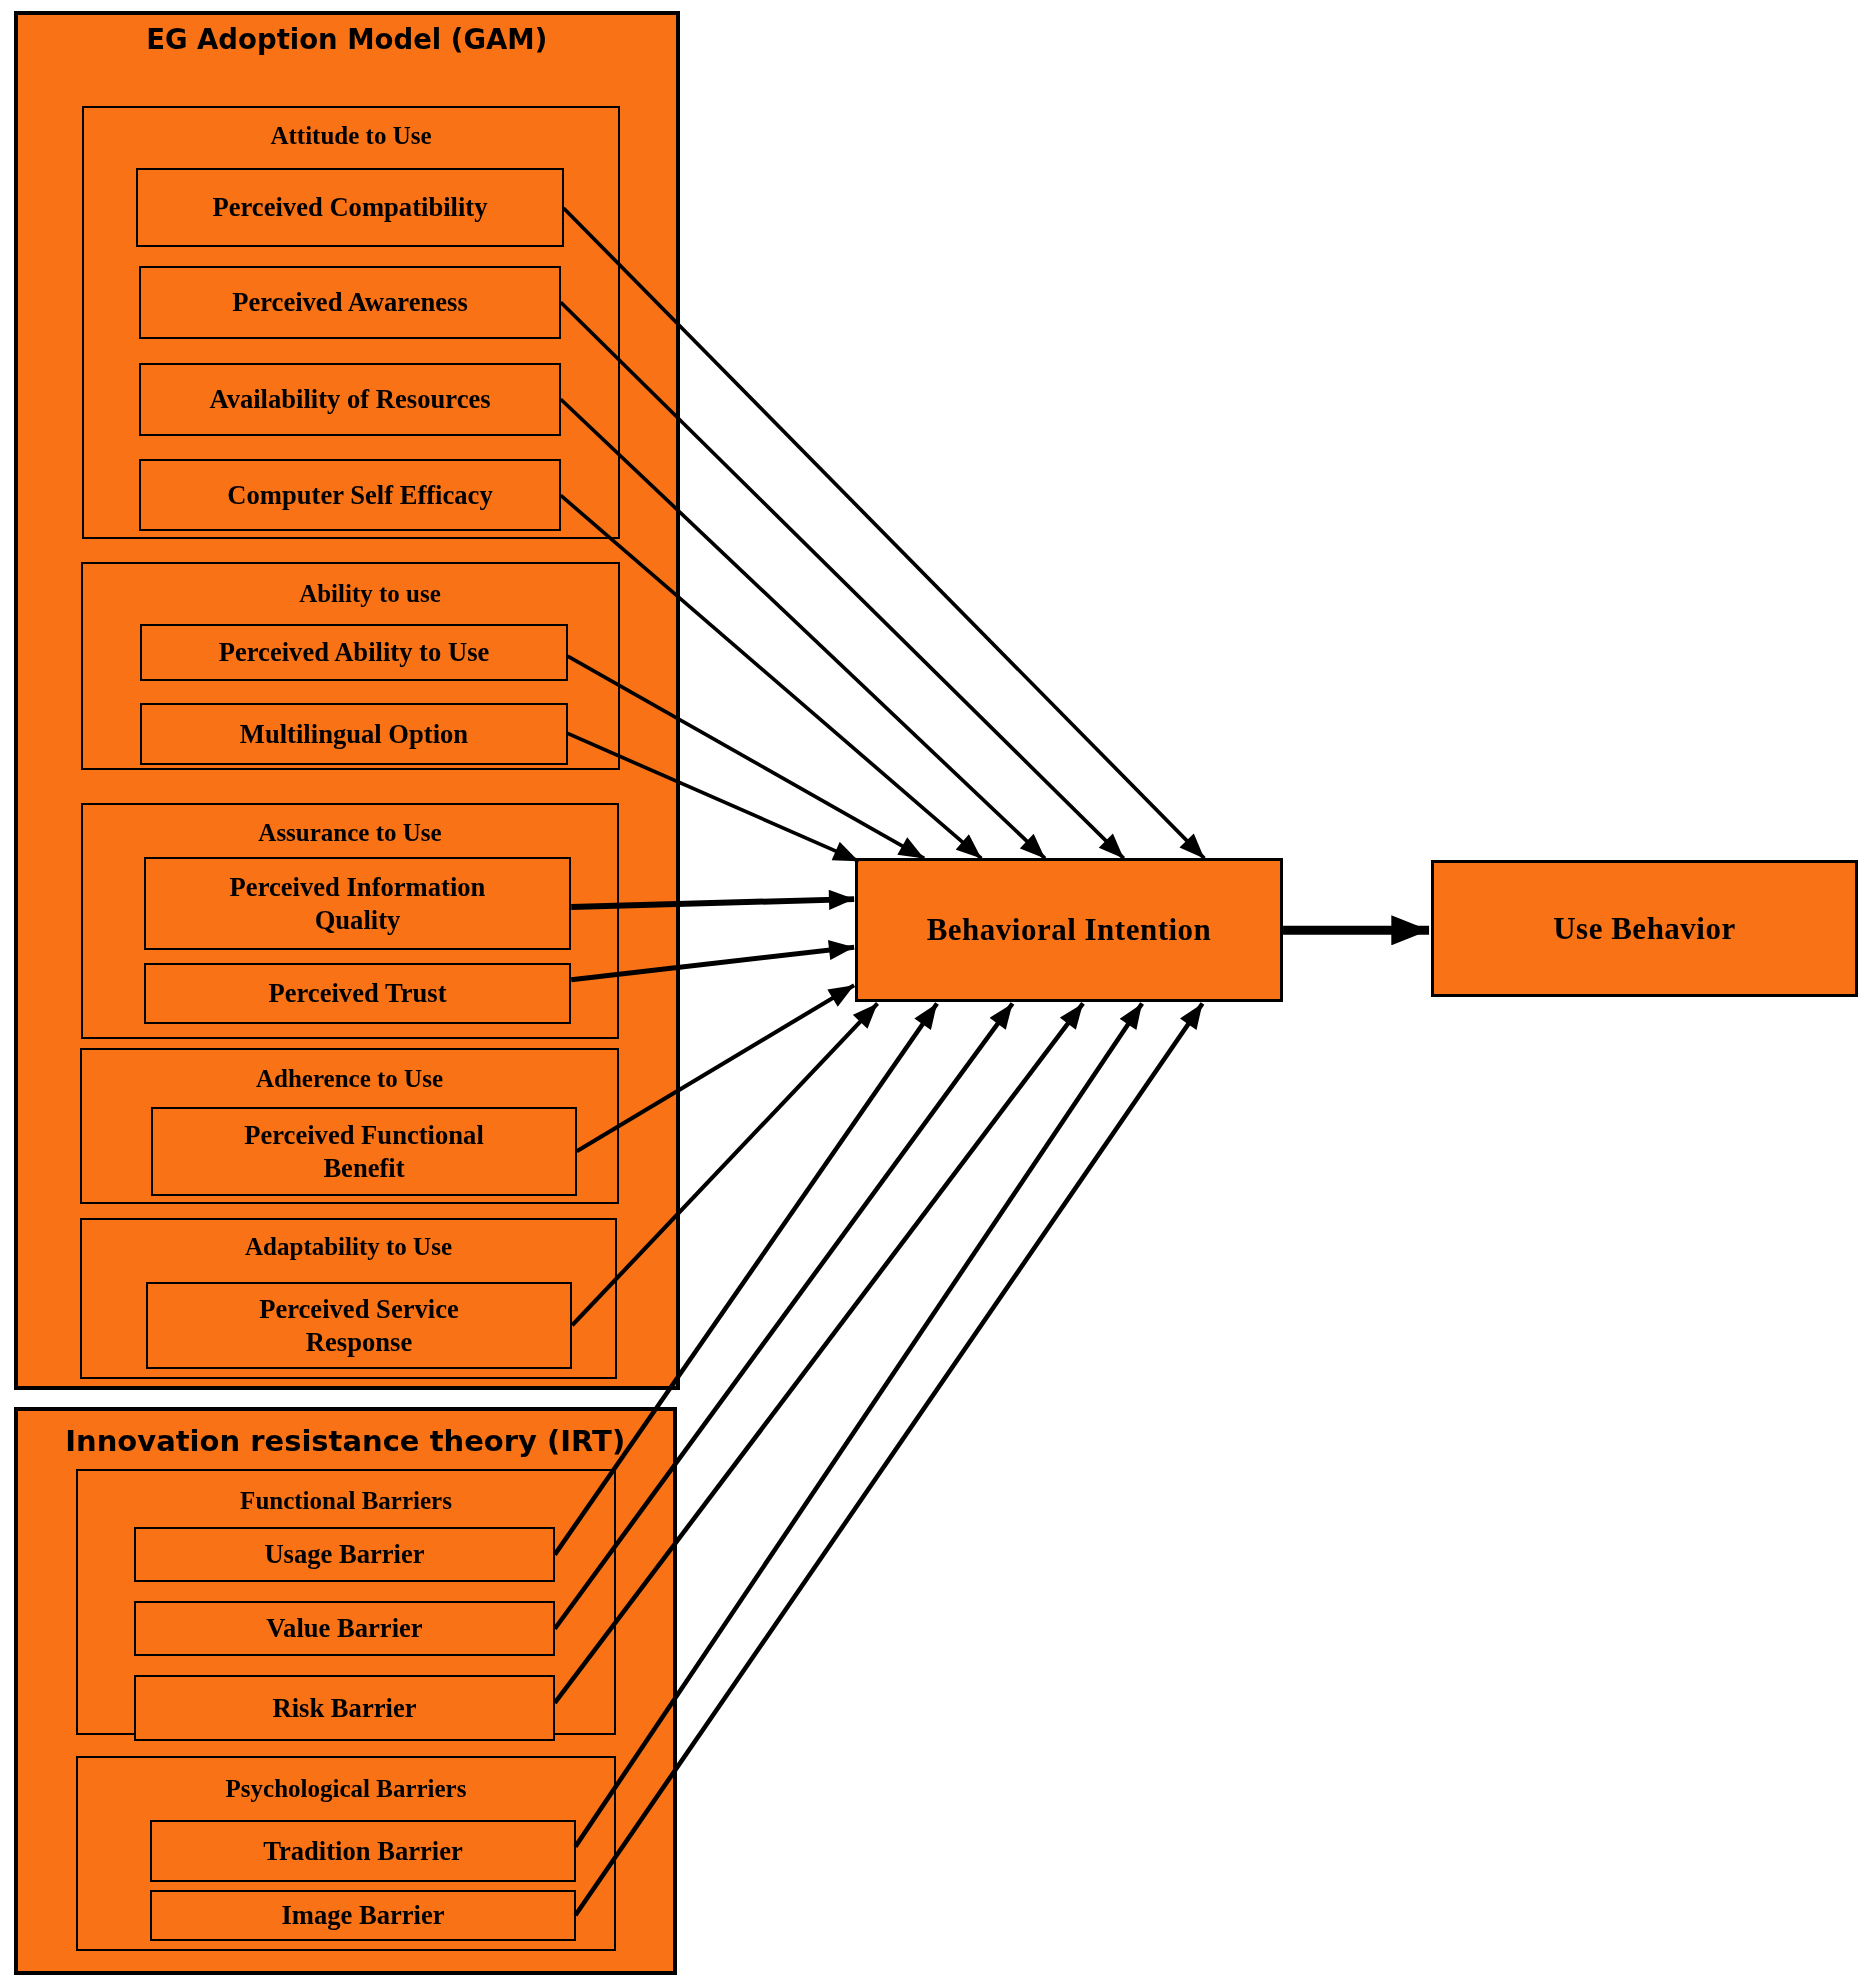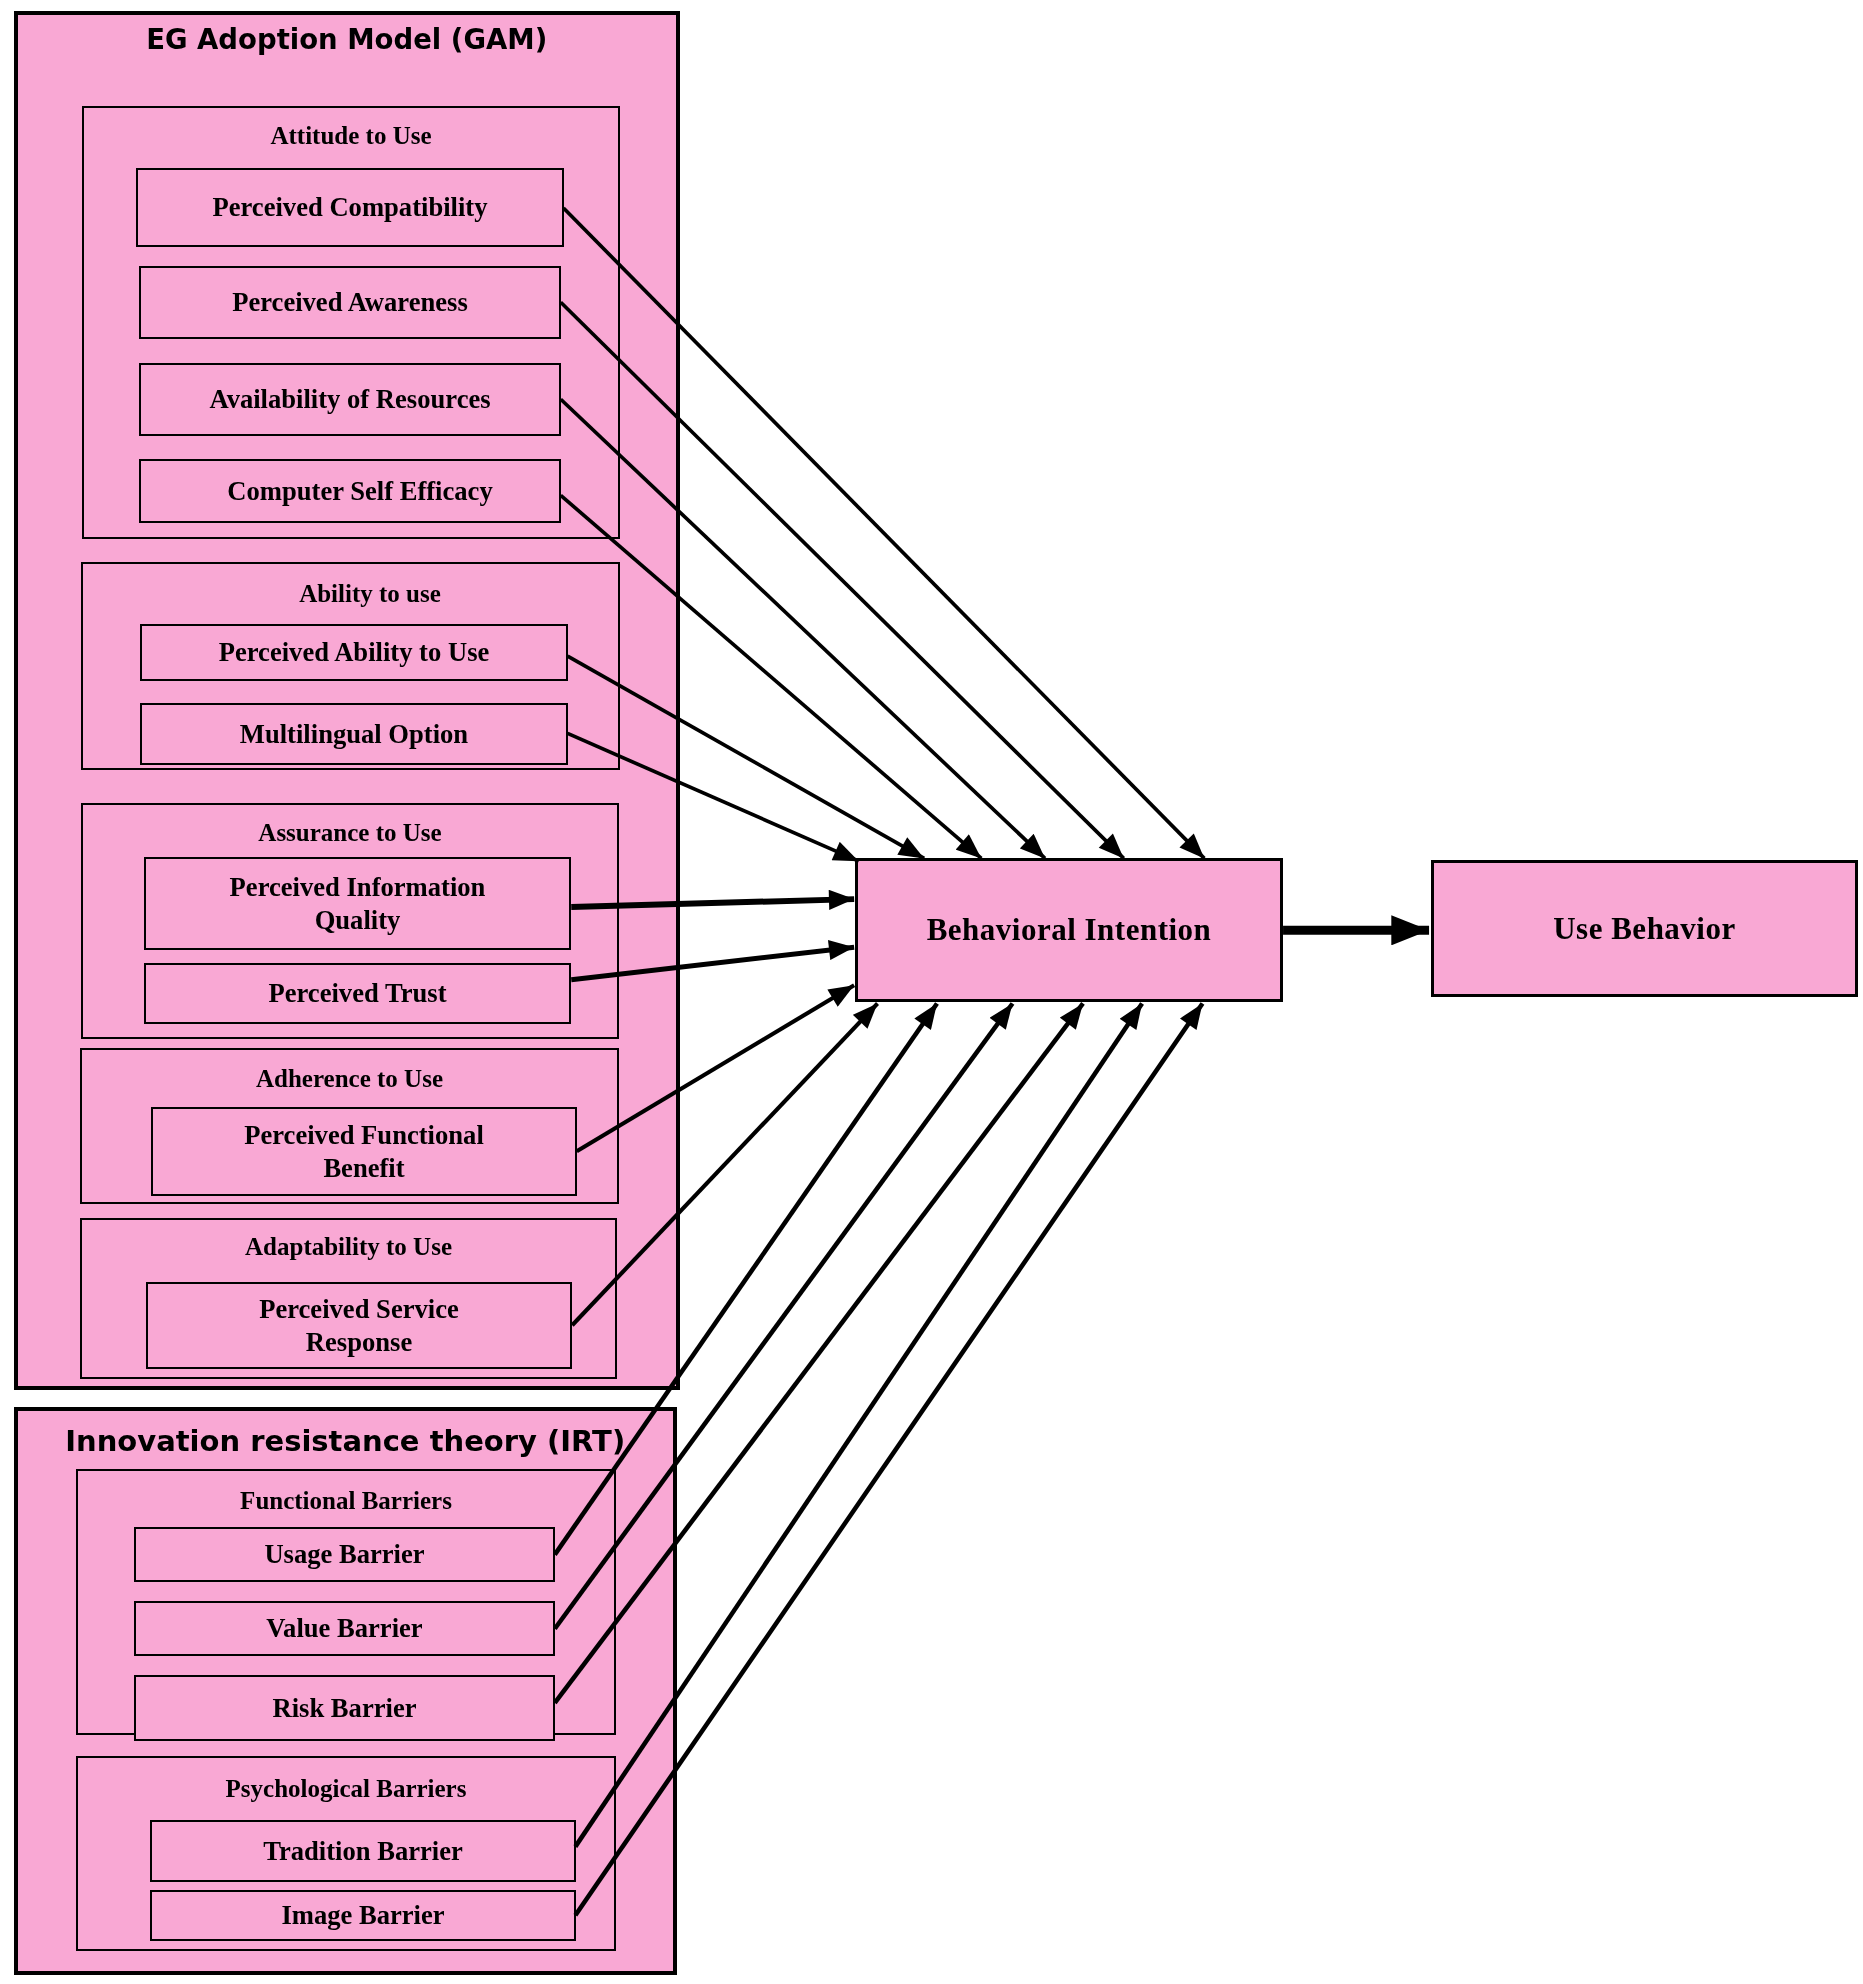--- a/index.html
+++ b/index.html
@@ -6,21 +6,21 @@
   #canvas{
     position:relative;
     width:1863px;height:1985px;
     background:#ffffff;
     font-family:"Liberation Serif",serif;
     color:#000;
     overflow:hidden;
   }
   .b{
     position:absolute;box-sizing:border-box;
-    background:#f9a8d4;border:2.7px solid #000;
+    background:#f97316;border:2.7px solid #000;
     display:flex;align-items:center;justify-content:center;
     text-align:center;font-weight:bold;font-size:26.6px;line-height:1.22;
   }
   .b .lbl{display:block;}
   .narrow .lbl{max-width:302px;margin:0 auto;}
   .outerbox{border-width:4.1px;}
   .grp{border-width:2.7px;}
   .bignode{font-size:31px;border-width:3.7px;letter-spacing:0.5px;}
   .titleabs{
     position:absolute;box-sizing:border-box;text-align:center;
@@ -43,21 +43,21 @@
   <div class="titleabs" style="left:82px;top:122px;width:538px;">Attitude to Use</div>
   <div class="b" style="left:136px;top:168px;width:428px;height:79px;">
     <span class="lbl">Perceived Compatibility</span>
   </div>
   <div class="b" style="left:139px;top:266px;width:422px;height:73px;">
     <span class="lbl">Perceived Awareness</span>
   </div>
   <div class="b" style="left:139px;top:363px;width:422px;height:73px;">
     <span class="lbl">Availability of Resources</span>
   </div>
-  <div class="b" style="left:139px;top:459px;width:422px;height:64px;padding-left:20px;">
+  <div class="b" style="left:139px;top:459px;width:422px;height:72px;padding-left:20px;">
     <span class="lbl">Computer Self Efficacy</span>
   </div>
 
   <div class="b grp" style="left:81px;top:562px;width:539px;height:208px;"></div>
   <div class="titleabs" style="left:81px;top:580px;width:539px;padding-left:39px;">Ability to use</div>
   <div class="b" style="left:140px;top:624px;width:428px;height:57px;">
     <span class="lbl">Perceived Ability to Use</span>
   </div>
   <div class="b" style="left:140px;top:703px;width:428px;height:62px;">
     <span class="lbl">Multilingual Option</span>

